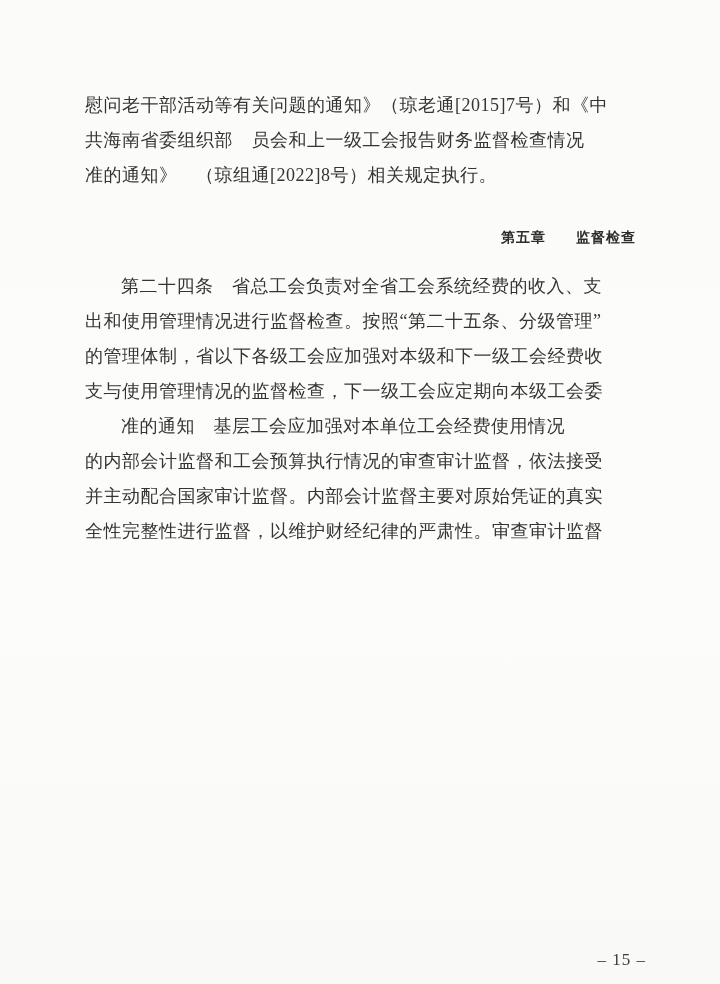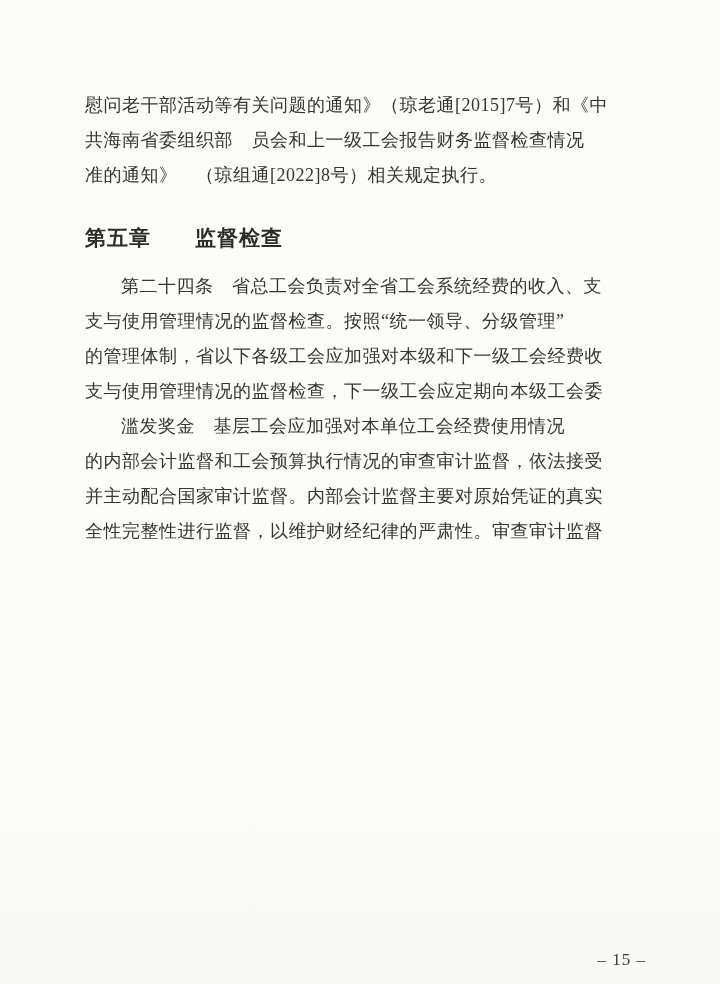--- a/index.html
+++ b/index.html
@@ -20,24 +20,24 @@
   .line{
     font-size:18px;
     line-height:35px;
     letter-spacing:0.5px;
     white-space:nowrap;
     color:#343434;
   }
   .indent{ text-indent:2em; }
   .chapter{
     margin:26px 0 12px 0;
-    font-size:21px;
+    font-size:14px;
     line-height:38px;
     font-weight:bold;
-    text-align:left;
+    text-align:right;
     letter-spacing:1px;
     color:#2c2c2c;
   }
   .page-number{
     position:absolute;
     top:906px;
     right:74px;
     font-size:17px;
     letter-spacing:1px;
     color:#3c3c3c;
@@ -52,27 +52,27 @@
   <div>
     <div class="line">慰问老干部活动等有关问题的通知》（琼老通[2015]7号）和《中</div>
     <div class="line">共海南省委组织部　员会和上一级工会报告财务监督检查情况</div>
     <div class="line">准的通知》　（琼组通[2022]8号）相关规定执行。</div>
   </div>
 
   <div class="chapter">第五章　　监督检查</div>
 
   <div>
     <div class="line indent">第二十四条　省总工会负责对全省工会系统经费的收入、支</div>
-    <div class="line">支与使用管理情况的监督检查。按照“统一领导、分级管理”</div>
+    <div class="line">出和使用管理情况进行监督检查。按照“第二十五条、分级管理”</div>
     <div class="line">的管理体制，省以下各级工会应加强对本级和下一级工会经费收</div>
     <div class="line">支与使用管理情况的监督检查，下一级工会应定期向本级工会委</div>
   </div>
 
   <div>
-    <div class="line indent">滥发奖金　基层工会应加强对本单位工会经费使用情况</div>
+    <div class="line indent">准的通知　基层工会应加强对本单位工会经费使用情况</div>
     <div class="line">的内部会计监督和工会预算执行情况的审查审计监督，依法接受</div>
     <div class="line">并主动配合国家审计监督。内部会计监督主要对原始凭证的真实</div>
     <div class="line">全性完整性进行监督，以维护财经纪律的严肃性。审查审计监督</div>
   </div>
 
 
   <div class="page-number">– 15 –</div>
 
 </div>
 

